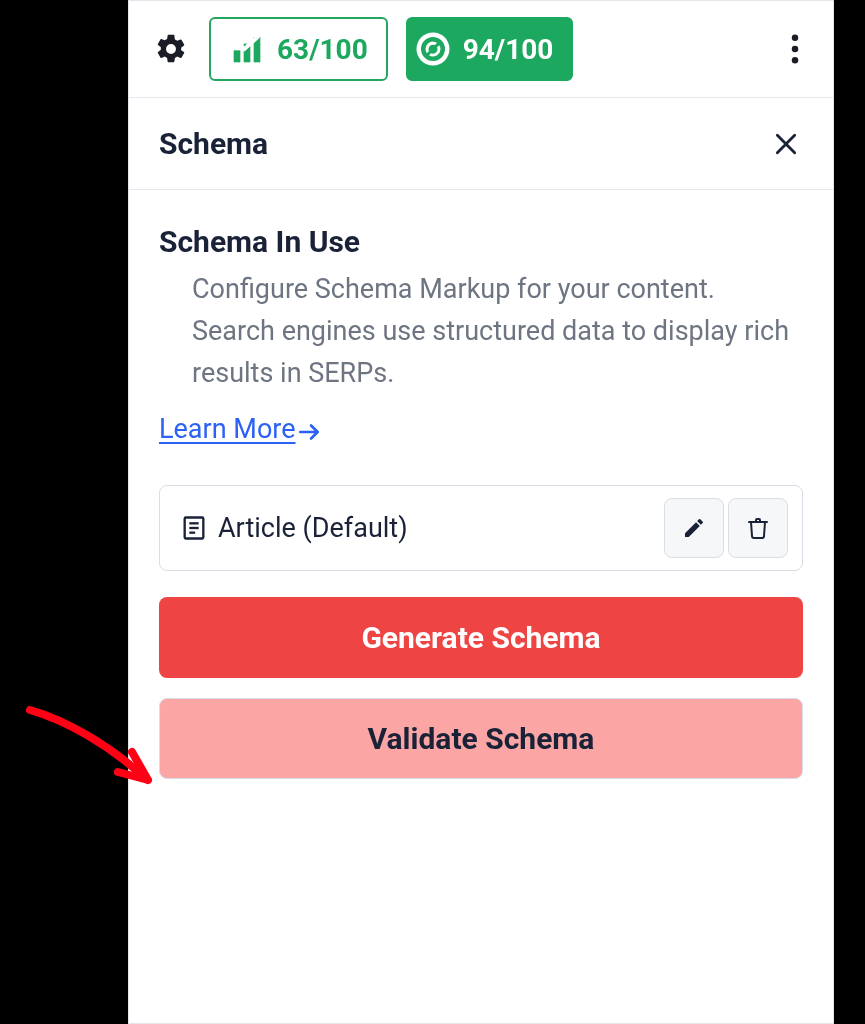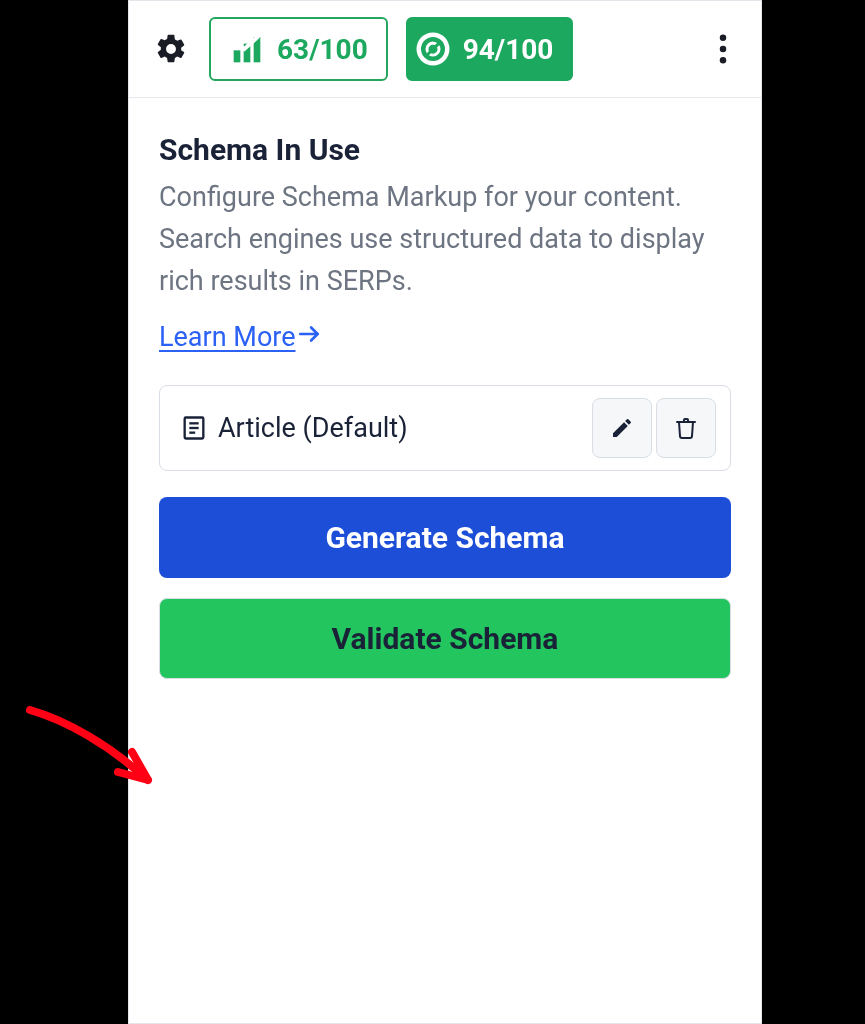--- a/index.html
+++ b/index.html
@@ -8,21 +8,21 @@
     background: #000;
     width: 865px;
     height: 1024px;
     overflow: hidden;
     position: relative;
   }
   .panel {
     position: absolute;
     left: 128px;
     top: 0;
-    width: 634px;
+    width: 706px;
     height: 1024px;
     background: #fff;
     border: 1px solid #e3e5ea;
     display: flex;
     flex-direction: column;
   }
   
   .header {
     display: flex;
     align-items: center;
@@ -87,31 +87,32 @@
     font-size: 30px;
     font-weight: 700;
     color: #1a2238;
     margin-bottom: 10px;
   }
   .desc {
     font-size: 27px;
     line-height: 1.55;
     color: #6e7582;
     margin-bottom: 18px;
+    margin-left: 33px;
   }
   .learn-link {
     display: inline-flex;
-    align-items: flex-start;
+    align-items: flex-end;
     gap: 1px;
     font-size: 27px;
     color: #2c61f6;
     text-decoration: underline;
     text-underline-offset: 4px;
     cursor: pointer;
-    margin-bottom: 32px;
+    margin-bottom: 40px;
   }
   .schema-row {
     display:flex; align-items:center; gap: 4px;
     border: 1px solid #d9dde5;
     border-radius: 8px;
     padding: 12px 14px;
     margin-bottom: 26px;
   }
   .schema-row .icon-box {
     width: 40px; height: 40px;
@@ -136,26 +137,26 @@
     width: 100%;
     border-radius: 8px;
     font-size: 30px;
     font-weight: 700;
     padding: 22px 0;
     text-align: center;
     cursor: pointer;
     border: 1px solid transparent;
   }
   .btn-primary {
-    background: #1d4ed8;
+    background: #ef4444;
     color: #fff;
     margin-bottom: 20px;
   }
   .btn-secondary {
-    background: #22c55e;
+    background: #fca5a5;
     color: #1a2238;
     border-color: #d9dde5;
     text-align: center;
   }
   
   .annotation {
     position: absolute;
     left: 10px;
     top: 690px;
     width: 160px;
@@ -201,20 +202,28 @@
 
     <div class="more-dots">
       <svg width="8" height="30" viewBox="0 0 6 24" fill="currentColor">
         <circle cx="3" cy="3" r="2.6"></circle>
           <circle cx="3" cy="12" r="2.6"></circle>
           <circle cx="3" cy="21" r="2.6"></circle>
       </svg>
     </div>
   </div>
 
+  <div class="titlebar">
+    <h2>Schema</h2>
+    <div class="close-btn">
+      <svg width="26" height="26" viewBox="0 0 24 24" stroke="currentColor" stroke-width="2.6" fill="none" stroke-linecap="round">
+        <path d="M4 4 L20 20 M20 4 L4 20"></path>
+      </svg>
+    </div>
+  </div>
 
   <div class="body">
     <div class="section-title">Schema In Use</div>
     <p class="desc">Configure Schema Markup for your content. Search engines use structured data to display rich results in SERPs.</p>
     <a class="learn-link">
       <span>Learn More</span>
       <svg width="26" height="26" viewBox="0 0 24 24" fill="none" stroke="#2c61f6" stroke-width="2.5" stroke-linecap="round" stroke-linejoin="round">
         <line x1="3" y1="12" x2="19" y2="12"></line>
         <polyline points="13 6 19 12 13 18"></polyline>
       </svg>

